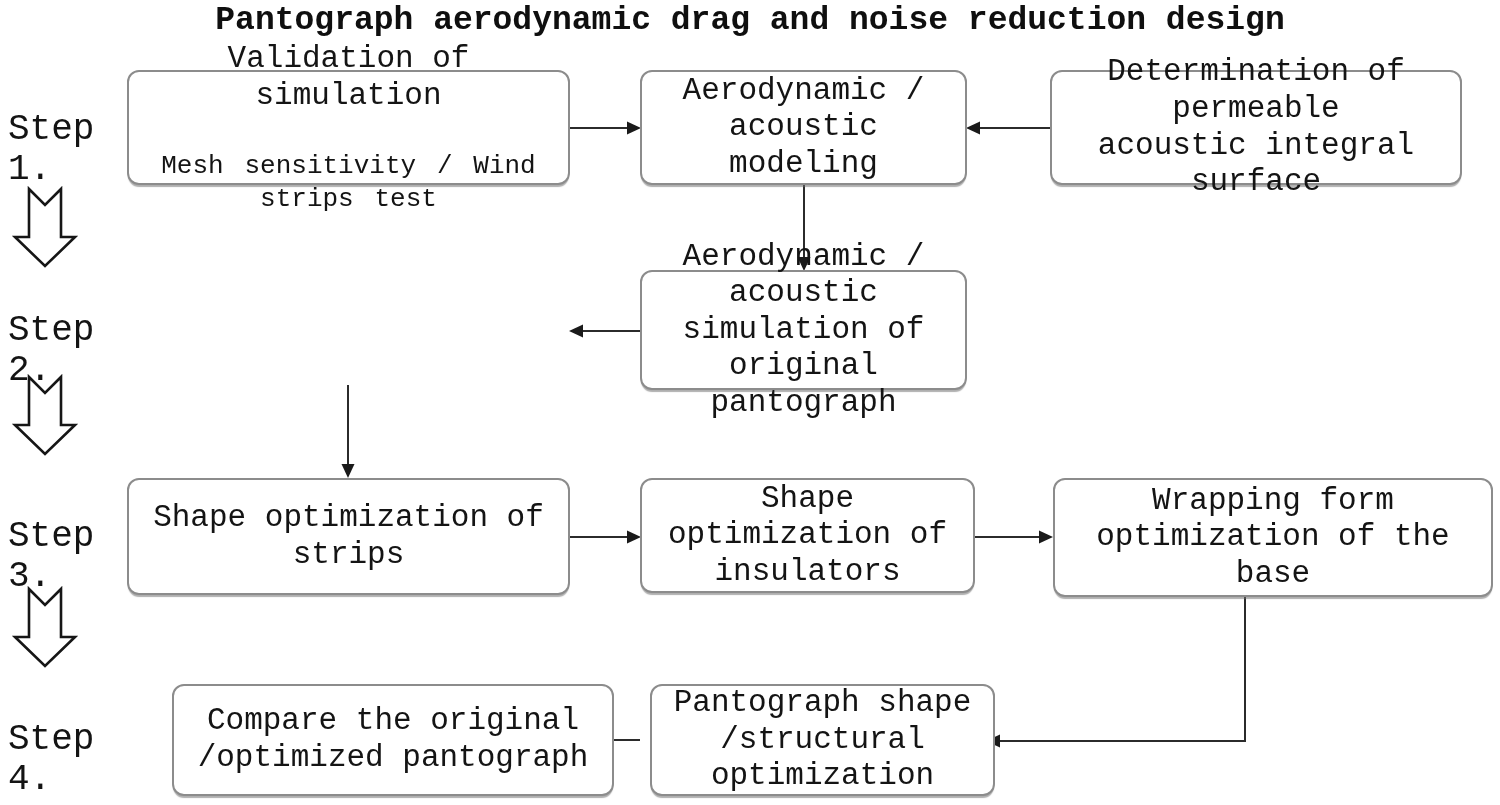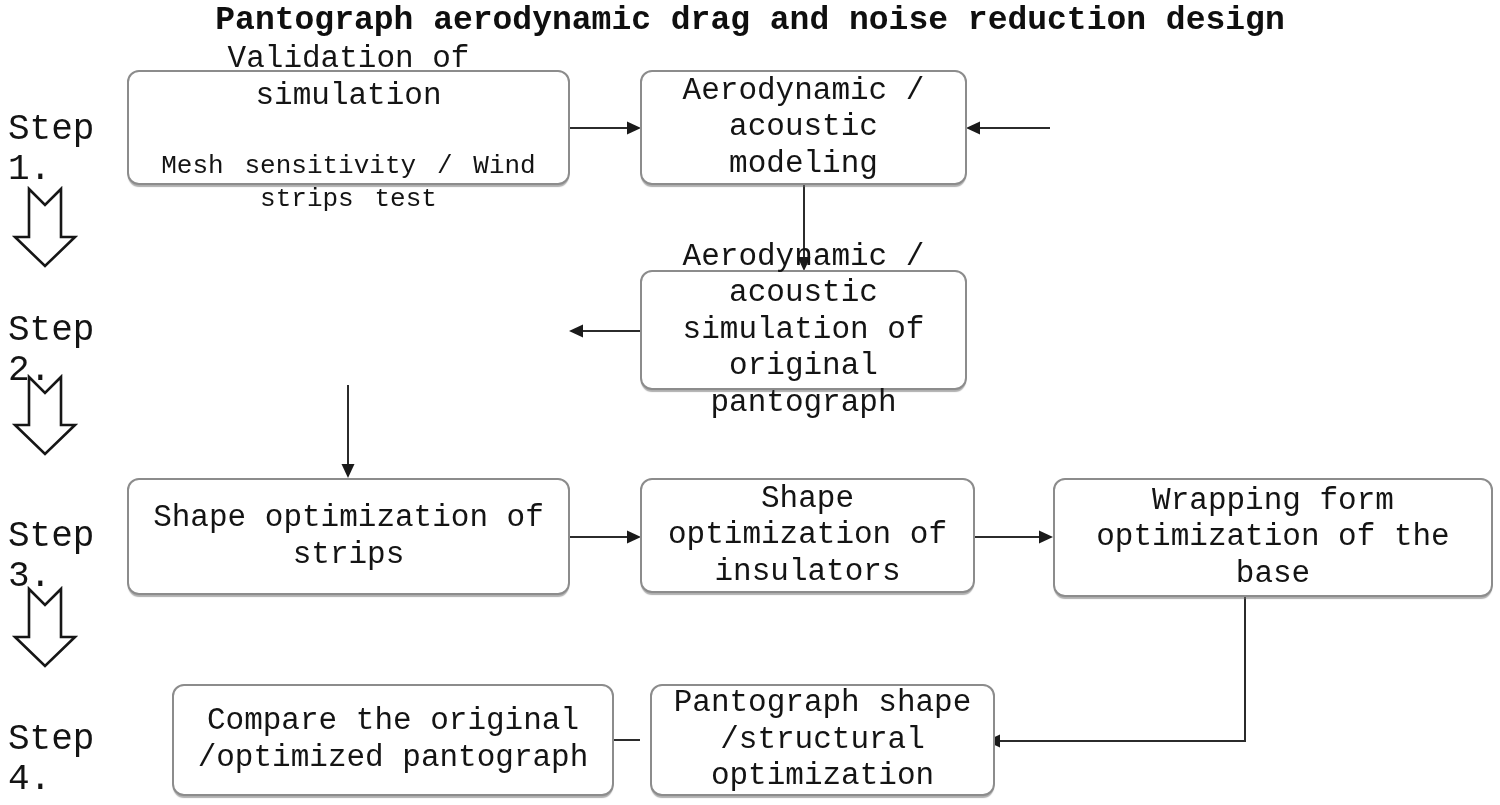--- a/index.html
+++ b/index.html
@@ -144,20 +144,24 @@
       <div class="t1">Validation of simulation</div>
       <div class="t2">Mesh sensitivity / Wind strips test</div>
     </div>
   </div>
 
   <div class="node" style="left:640px; top:70px; width:327px; height:115px;">
     <div class="node-text">Aerodynamic /
 acoustic modeling</div>
   </div>
 
+  <div class="node" style="left:1050px; top:70px; width:412px; height:115px;">
+    <div class="node-text">Determination of permeable
+acoustic integral surface</div>
+  </div>
 
 
   <div class="node" style="left:640px; top:270px; width:327px; height:120px;">
     <div class="node-text">Aerodynamic /
 acoustic simulation of
 original pantograph</div>
   </div>
 
   <div class="node" style="left:640px; top:478px; width:335px; height:115px;">
     <div class="node-text">Shape optimization of

